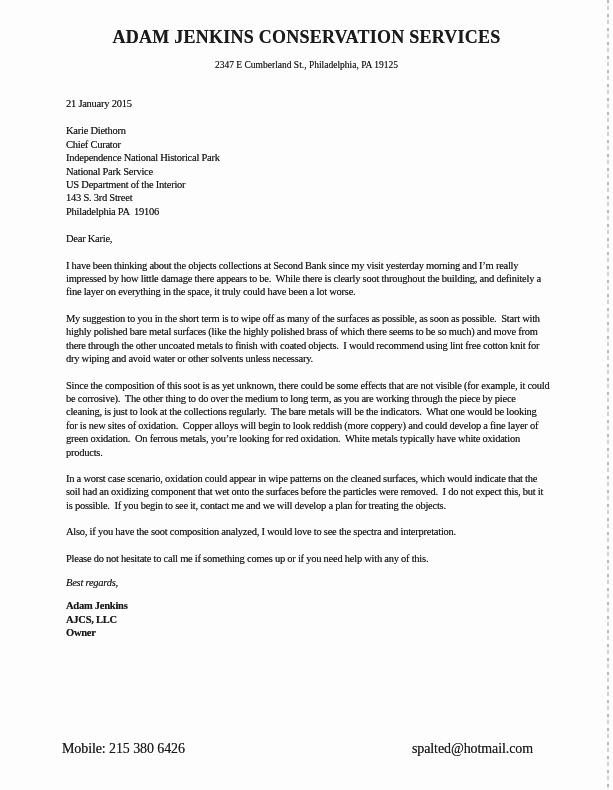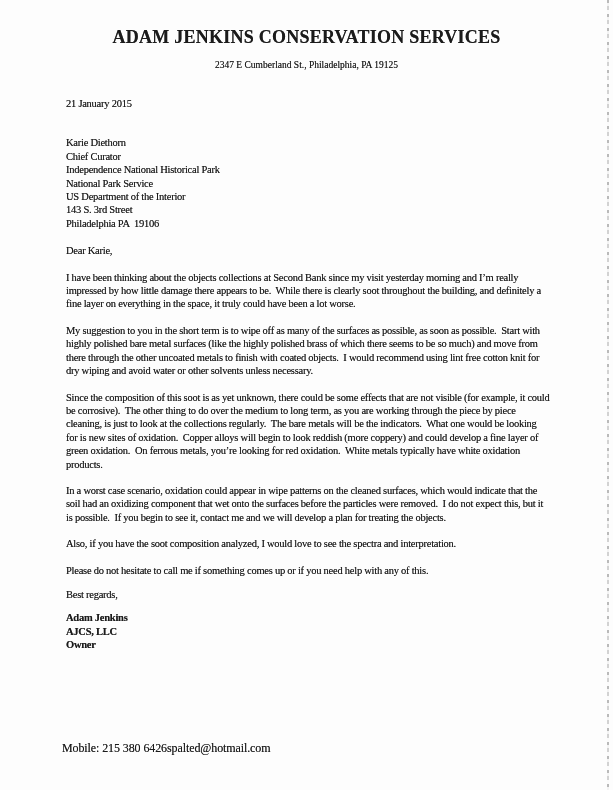--- a/index.html
+++ b/index.html
@@ -56,34 +56,35 @@
   }
   .content {
     margin-left: 66px;
     width: 484px;
     font-size: 10.5px;
     line-height: 13.4px;
     letter-spacing: -0.25px;
   }
   .content .block { white-space: pre-wrap; }
   .date-line     { margin-top: 26px; }
-  .recipient     { margin-top: 26px; }
+  .recipient     { margin-top: 14px; }
   .recipient div { white-space: pre-wrap; }
   .salutation    { margin-top: 14px; }
   .para          { margin: 13px 0 0 0; }
-  .closing       { margin-top: 11px; }
+  .closing       { margin-top: 11px; font-style: italic; }
   .signature     { margin-top: 10px; }
   .signature div { white-space: pre-wrap; font-weight: bold; }
   .footer {
     position: absolute;
     top: 741px;
     left: 62px;
     right: 80px;
     display: flex;
-    font-size: 12px;
+    justify-content: space-between;
+    font-size: 14px;
     letter-spacing: -0.1px;
   }
   .footer span { white-space: pre-wrap; }
 </style>
 </head>
 <body>
 
 <div class="page">
 
   <div class="letterhead">

